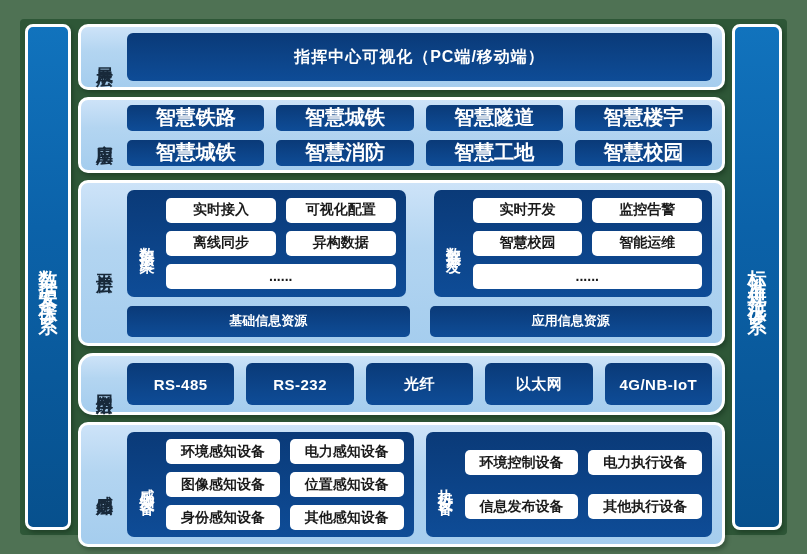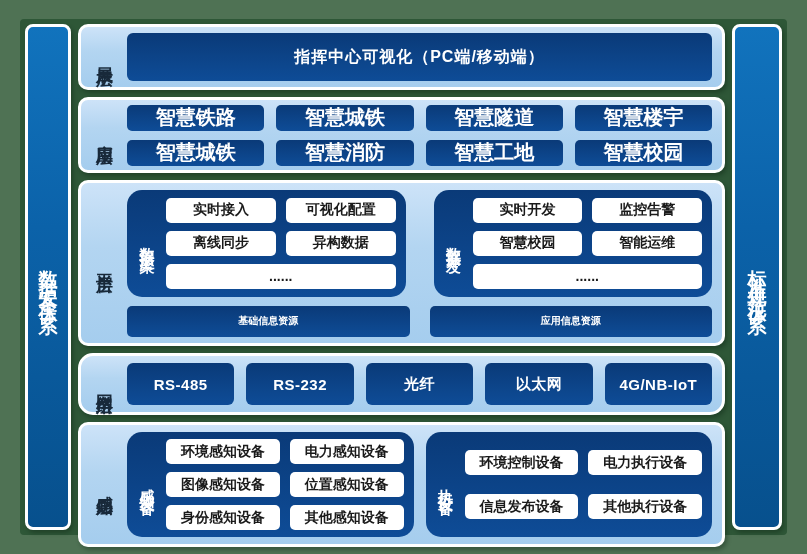--- a/index.html
+++ b/index.html
@@ -89,21 +89,21 @@
     gap: 9px 12px;
   }
   .app-box { height: 26px; font-size: 20px; border-radius: 5px; }
   
   .panel.platform { height: 166px; }
   .platform-body { flex: 1 1 auto; display: flex; flex-direction: column; gap: 9px; min-width: 0; }
   .groups-row { display: flex; gap: 28px; flex: 1 1 auto; min-height: 0; }
   .group {
     flex: 1 1 0;
     background: linear-gradient(180deg, #0a3a78 0%, #0e4c97 100%);
-    border-radius: 15px;
+    border-radius: 7px;
     padding: 8px 10px;
     display: flex;
     gap: 10px;
     align-items: stretch;
     min-width: 0;
     justify-content: center;
   }
   .group-label {
     writing-mode: vertical-lr;
     text-orientation: upright;
@@ -128,21 +128,21 @@
     color: #1a1a1a;
     font-size: 14px;
     font-weight: 700;
     height: 25px;
     display: flex; align-items: center; justify-content: center;
     text-align: center;
     white-space: nowrap;
   }
   .pill.wide { grid-column: 1 / -1; }
   .resources-row { display: flex; gap: 20px; flex: 0 0 auto; }
-  .resource-box { flex: 1 1 0; height: 31px; font-size: 10px; border-radius: 5px; }
+  .resource-box { flex: 1 1 0; height: 31px; font-size: 13px; border-radius: 5px; }
   
   .panel.network { height: 64px; border-radius: 15px; }
   .network-grid { flex: 1 1 auto; display: flex; gap: 12px; }
   .net-box { flex: 1 1 0; height: 42px; font-size: 15px; border-radius: 6px; letter-spacing: .5px; }
   
   .panel.perception { flex: 1 1 auto; }
   .perception-body { flex: 1 1 auto; display: flex; gap: 12px; align-items: stretch; min-width: 0; height: 100%; }
   .group.tall { padding: 7px 10px; }
   .exec-grid { row-gap: 19px; }
   .perc-pill { height: 25px; font-size: 14px; }

